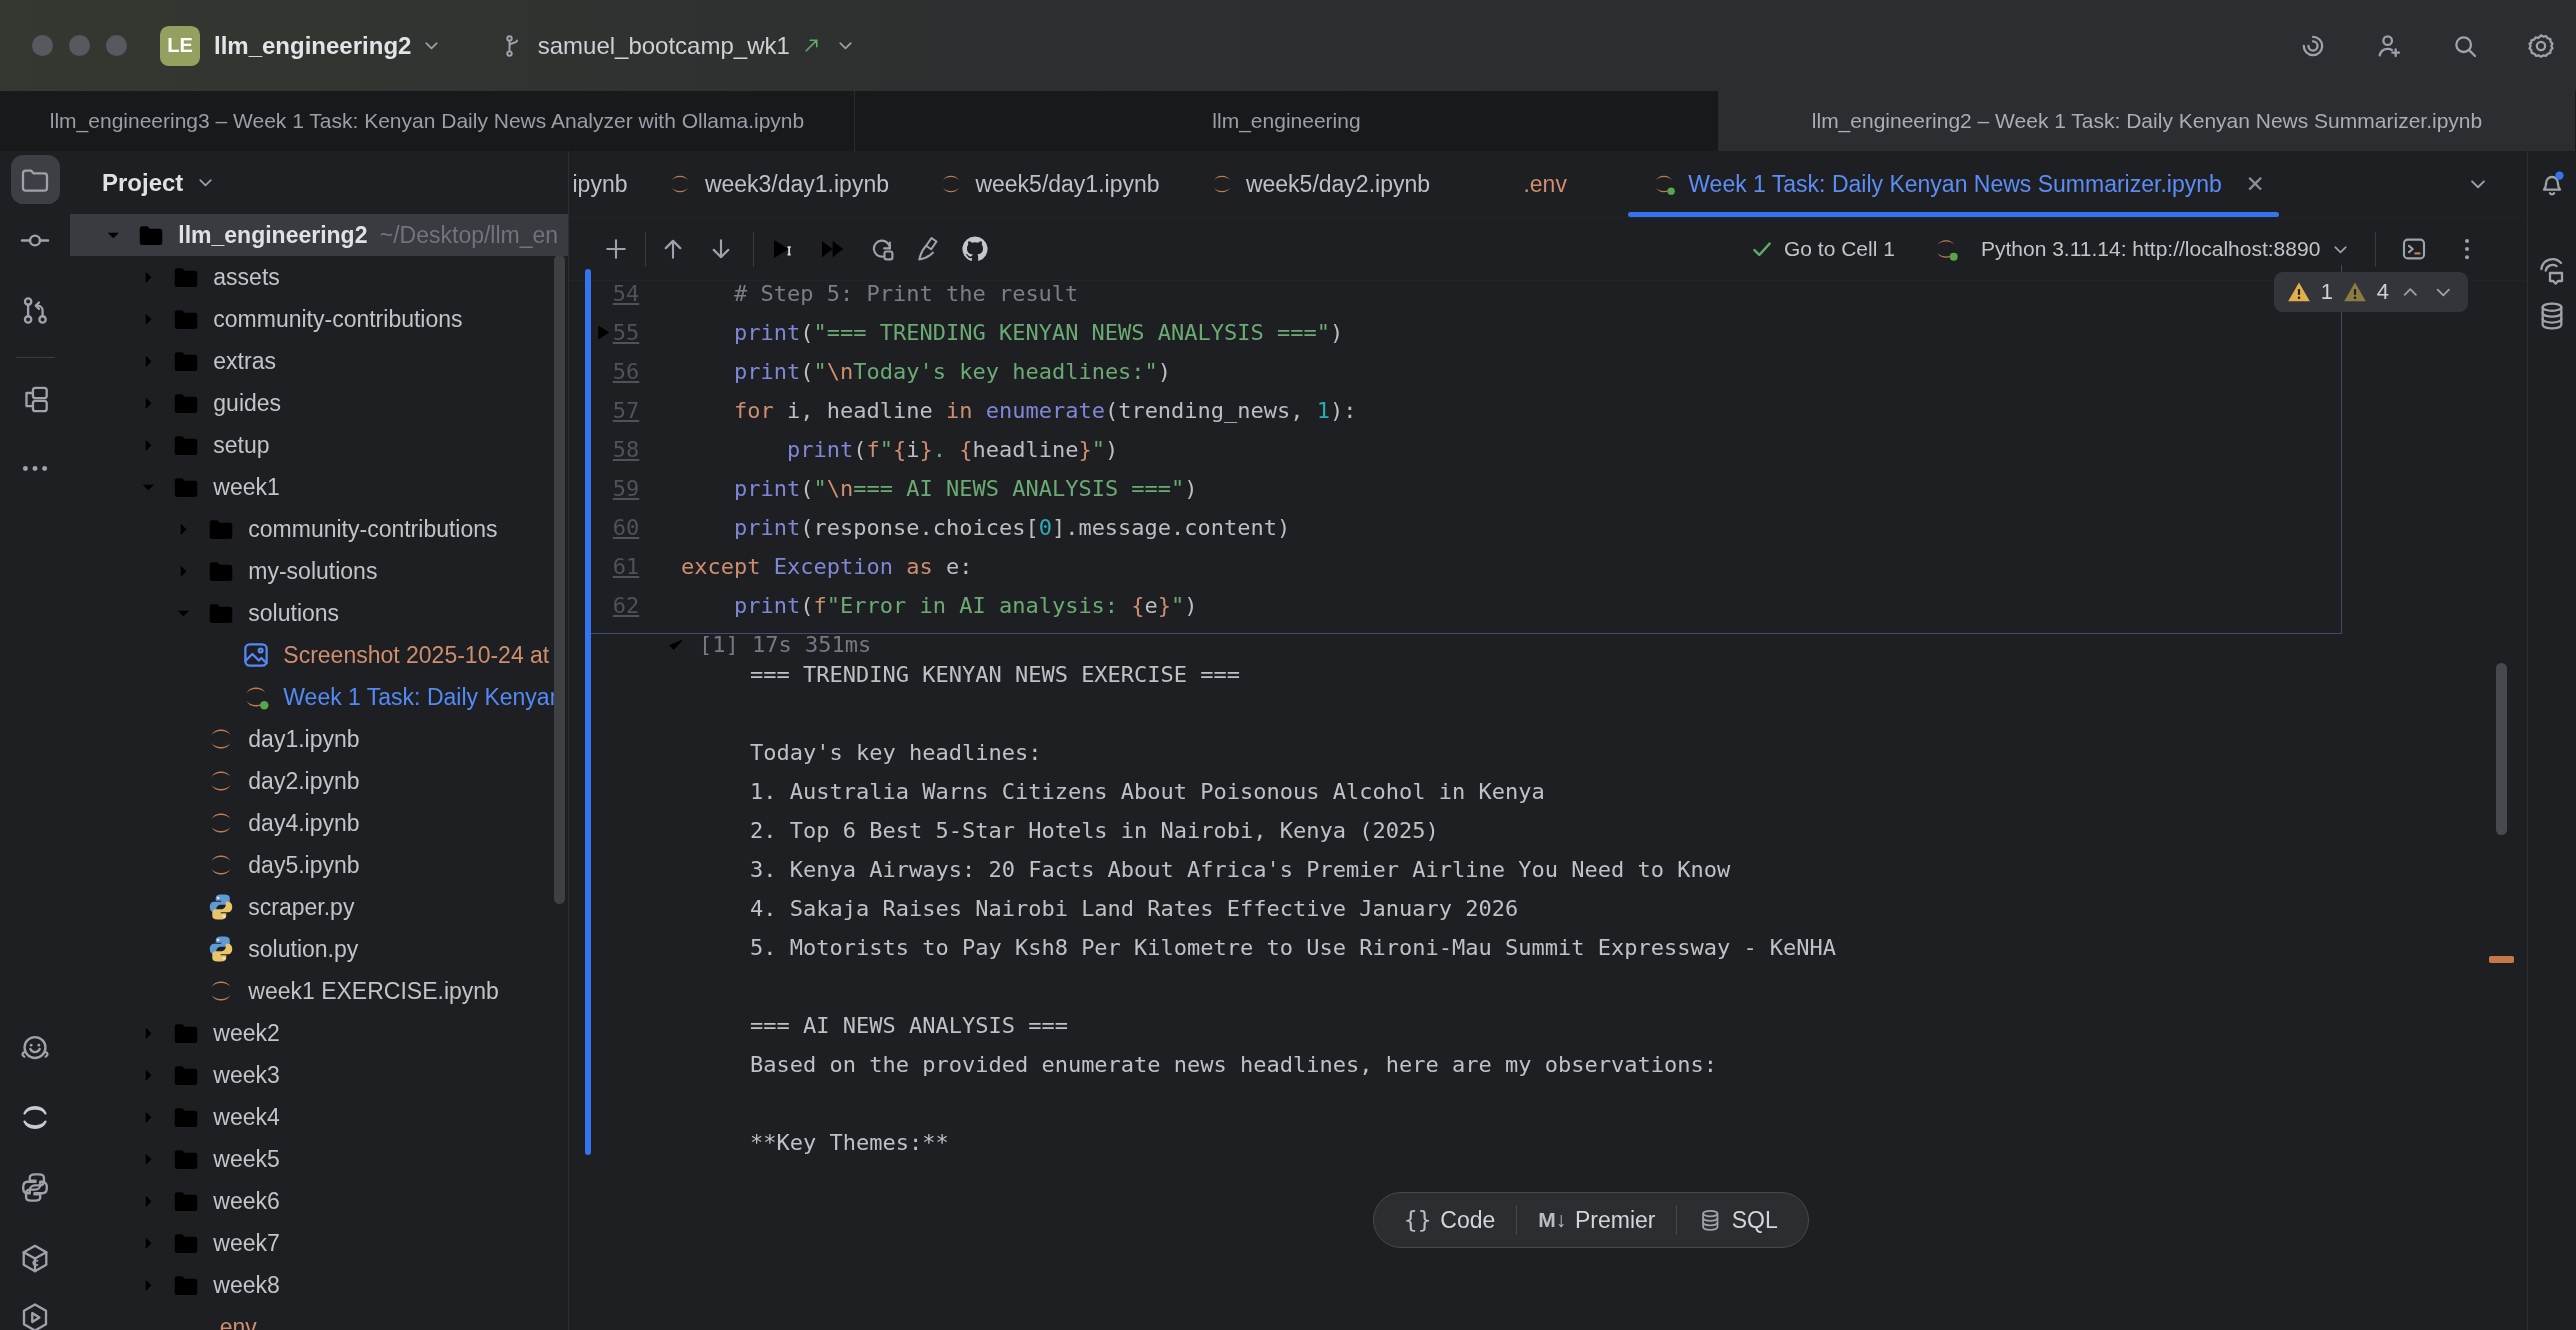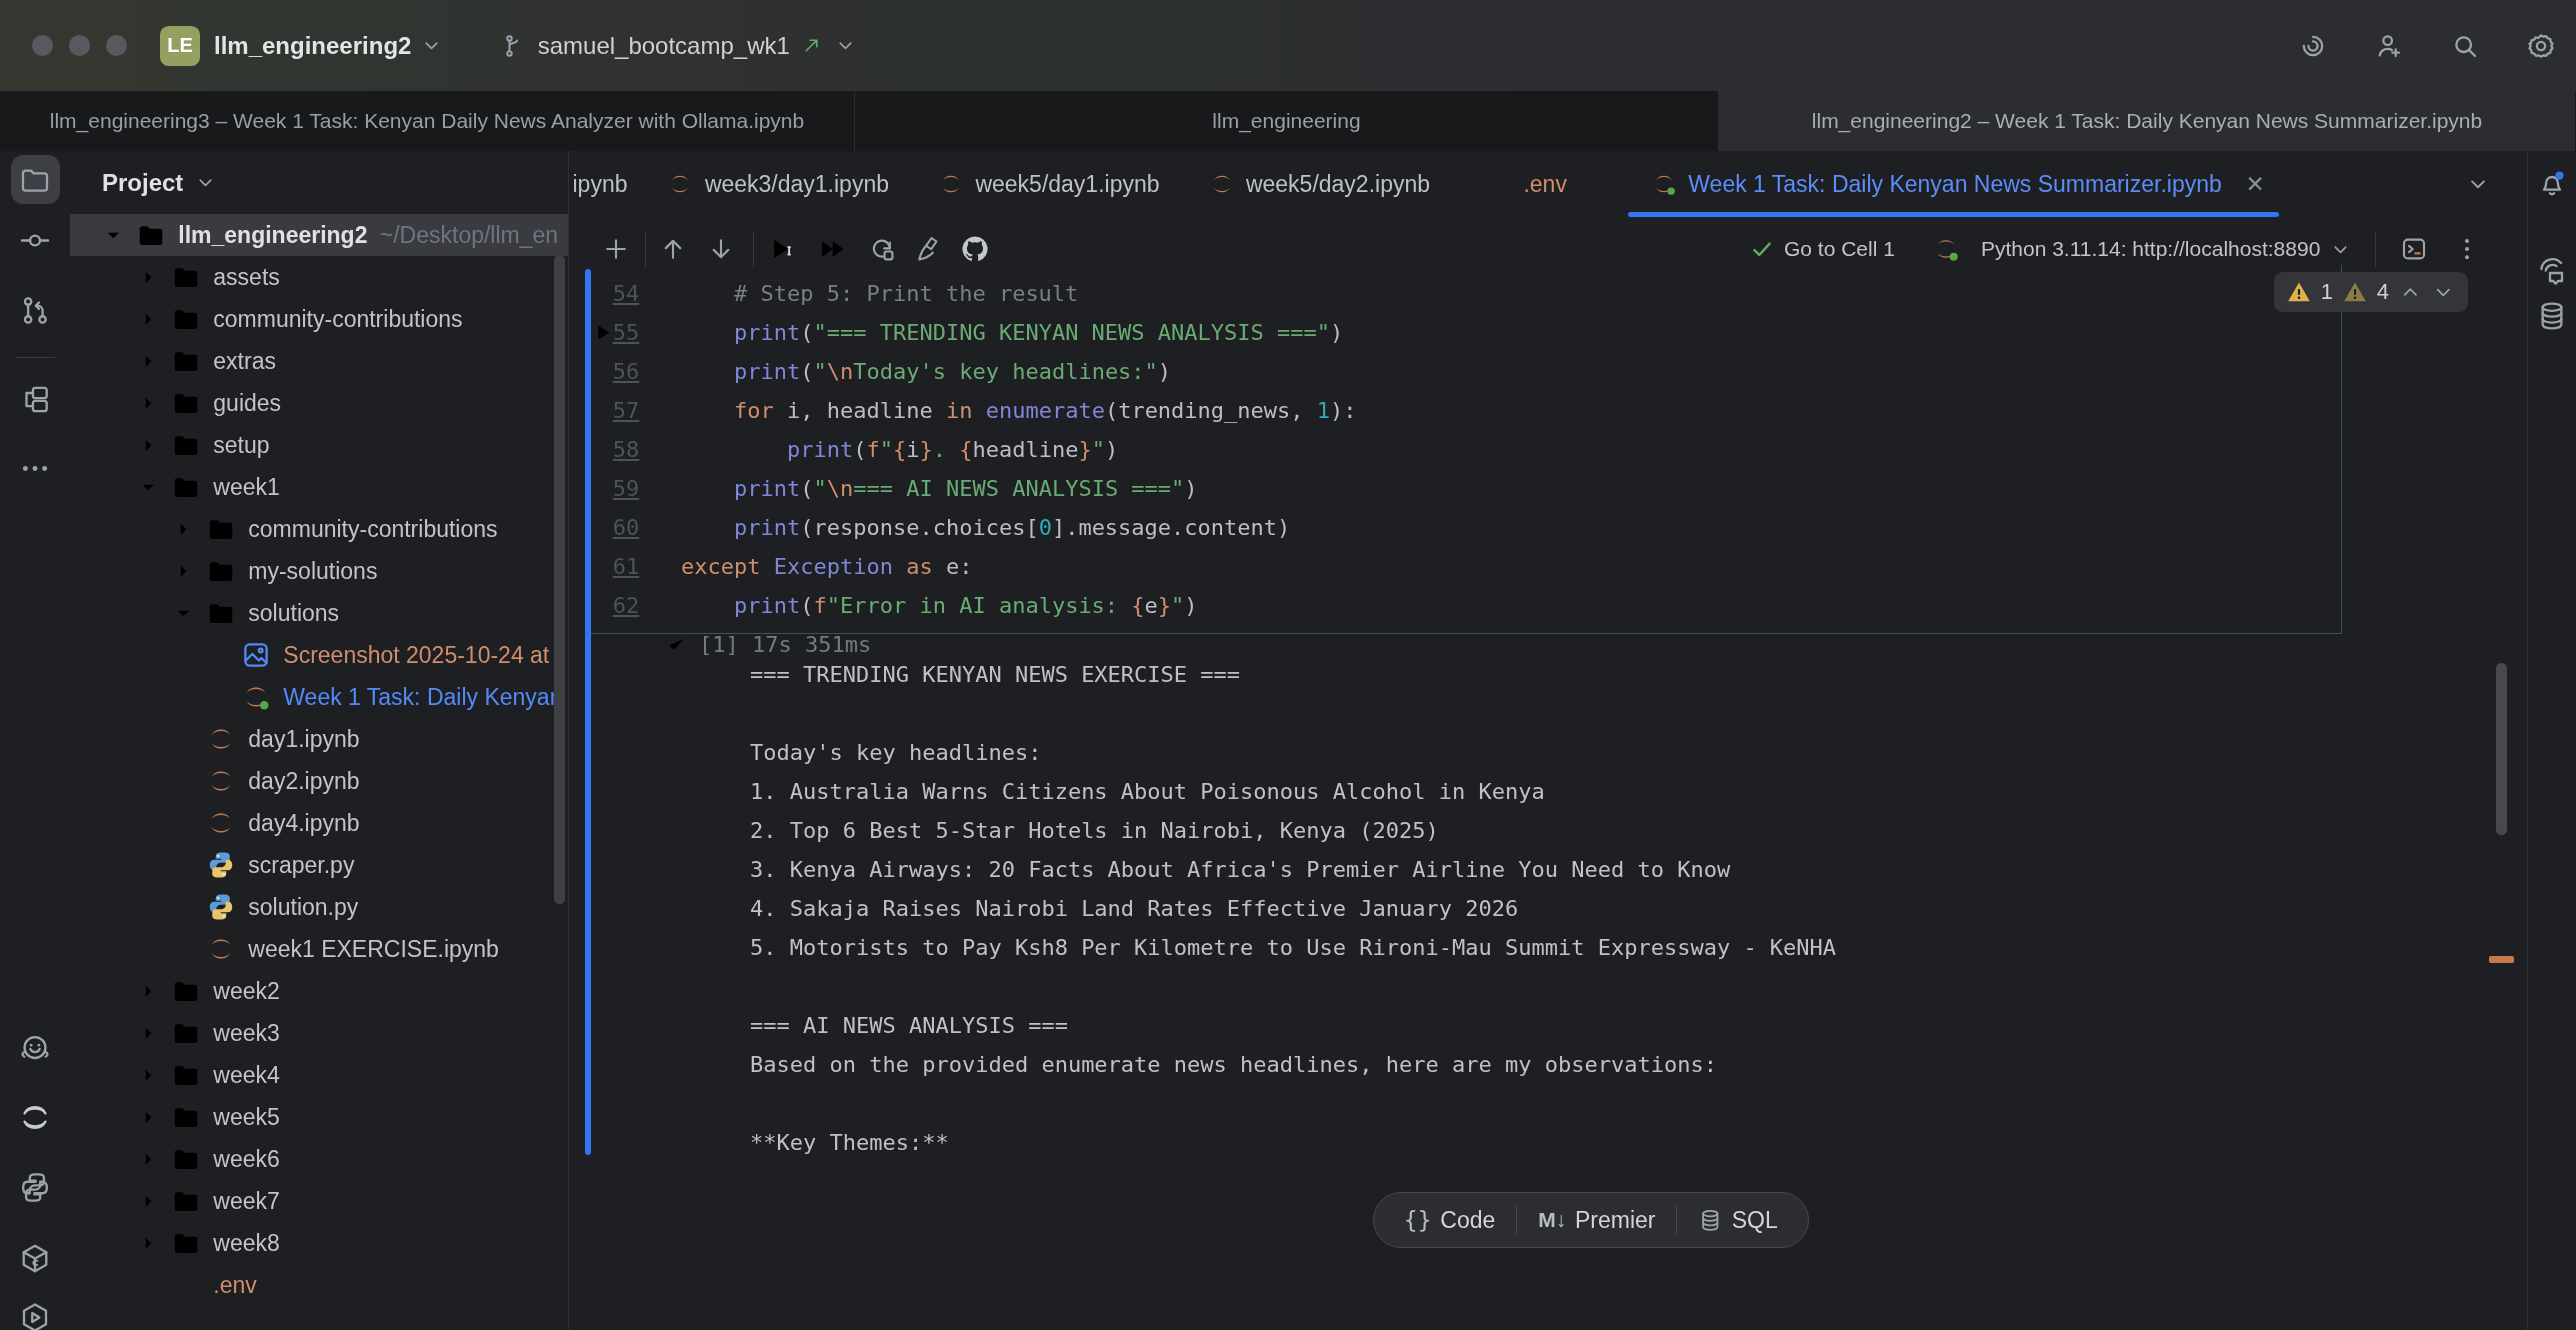--- a/index.html
+++ b/index.html
@@ -468,20 +468,32 @@
               <path d="M12 19.6c-3.4 0-6.3-1.7-7.6-4.6 1.2 2 4 3.4 7.6 3.4s6.4-1.4 7.6-3.4c-1.3 2.9-4.2 4.6-7.6 4.6z"></path>
             </g>
           </svg>
         </span>
         <span class="tlabel ">day4.ipynb</span>
       </div>
       <div class="trow" style="padding-left: 101px;">
         <span class="tchev"></span>
         <span class="ticon ">
           <svg viewBox="0 0 24 24">
+            <g fill="#C07B53" stroke="none">
+              <path d="M12 4.4c3.4 0 6.3 1.7 7.6 4.6-1.2-2-4-3.4-7.6-3.4S5.6 7 4.4 9C5.7 6.1 8.6 4.4 12 4.4z"></path>
+              <path d="M12 19.6c-3.4 0-6.3-1.7-7.6-4.6 1.2 2 4 3.4 7.6 3.4s6.4-1.4 7.6-3.4c-1.3 2.9-4.2 4.6-7.6 4.6z"></path>
+            </g>
+          </svg>
+        </span>
+        <span class="tlabel ">day5.ipynb</span>
+      </div>
+      <div class="trow" style="padding-left: 101px;">
+        <span class="tchev"></span>
+        <span class="ticon ">
+          <svg viewBox="0 0 24 24">
             <g stroke="none">
               <path fill="#5E9BD6" d="M11.8 2C9.2 2 7.8 3 7.8 4.8V7h4.4v.8H6.3C4.4 7.8 3 9.4 3 12s1.4 4.2 3.3 4.2h1.9v-2.4c0-2 1.7-3.6 3.8-3.6h4.2c1.6 0 2.8-1.3 2.8-2.9V4.8C19 3 17.6 2 15 2z"></path>
               <circle cx="9.7" cy="4.7" r="1" fill="#E6E8EC"></circle>
               <path fill="#E9C46A" d="M12.2 22c2.6 0 4-1 4-2.8V17h-4.4v-.8h5.9c1.9 0 3.3-1.6 3.3-4.2s-1.4-4.2-3.3-4.2h-1.9v2.4c0 2-1.7 3.6-3.8 3.6H7.8c-1.6 0-2.8 1.3-2.8 2.9v2.5C5 21 6.4 22 9 22z"></path>
               <circle cx="14.3" cy="19.3" r="1" fill="#E6E8EC"></circle>
             </g>
           </svg>
         </span>
         <span class="tlabel ">scraper.py</span>
       </div>

